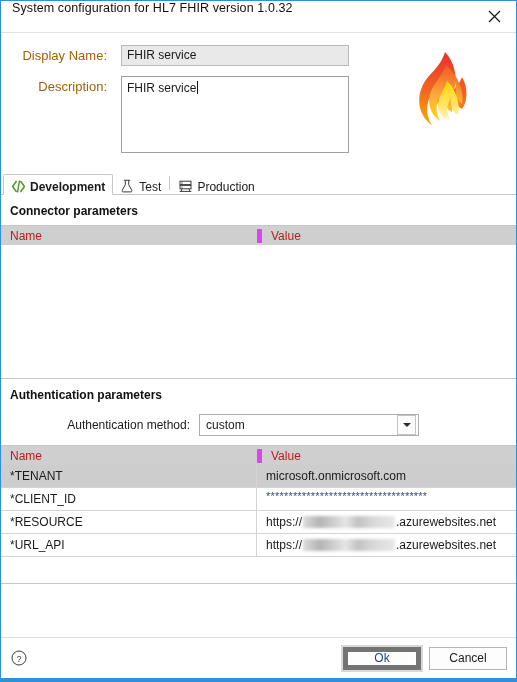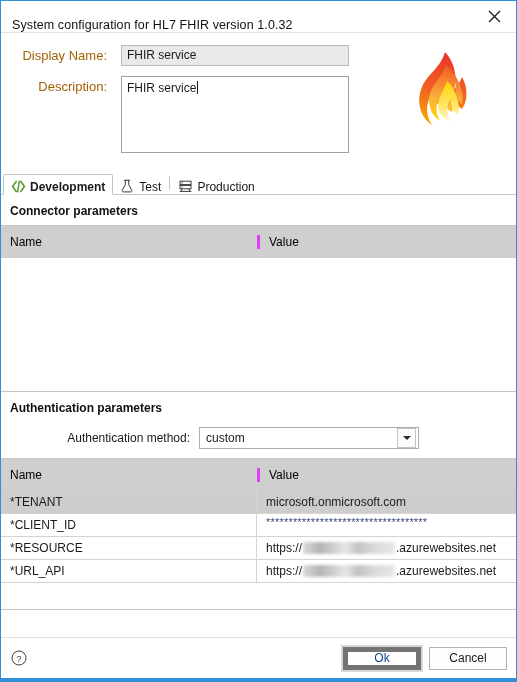--- a/index.html
+++ b/index.html
@@ -14,21 +14,21 @@
   .window{
     position:absolute;inset:0;
     border:1px solid #2f8fd8;
     box-sizing:border-box;
     background:#ffffff;
     display:flex;flex-direction:column;
   }
   
   .titlebar{
     height:31px;min-height:31px;
-    display:flex;align-items:flex-end;
+    display:flex;align-items:flex-start;
     border-bottom:1px solid #e2e2e2;
     background:#ffffff;
   }
   .titlebar-text{
     padding-left:11px;
     font-size:12.5px;
     color:#111;
     letter-spacing:0.1px;
     white-space:nowrap;
   }
@@ -138,41 +138,41 @@
     color:#111;
     padding:9px 0 7px 9px;
   }
   .grid{
     border-top:1px solid #c6c6c6;
     border-bottom:1px solid #c6c6c6;
     background:#ffffff;
   }
   .grid-head{
     display:flex;
-    height:32px;
+    height:19px;
     background:#cfcfcf;
     align-items:center;
     font-size:12px;
-    color:#000000;
+    color:#b91c1c;
     justify-content:flex-end;
   }
   .col-name{
     width:256px;min-width:256px;
     box-sizing:border-box;
     padding-left:9px;
     overflow:hidden;white-space:nowrap;
   }
   .col-value{
     flex:1;
     box-sizing:border-box;
     padding-left:9px;
     border-left:1px solid #ffffff;
     overflow:hidden;white-space:nowrap;
   }
-  .grid-head .col-value{border-left:3px solid #d946ef;}
+  .grid-head .col-value{border-left:5px solid #d946ef;}
   .grid-body{background:#ffffff;}
   .grid-row{
     display:flex;
     height:22px;
     align-items:center;
     font-size:12px;
     border-bottom:1px solid #d4d4d4;
     background:#ffffff;
   }
   .grid-row.selected{background:#cdcdcd;}

